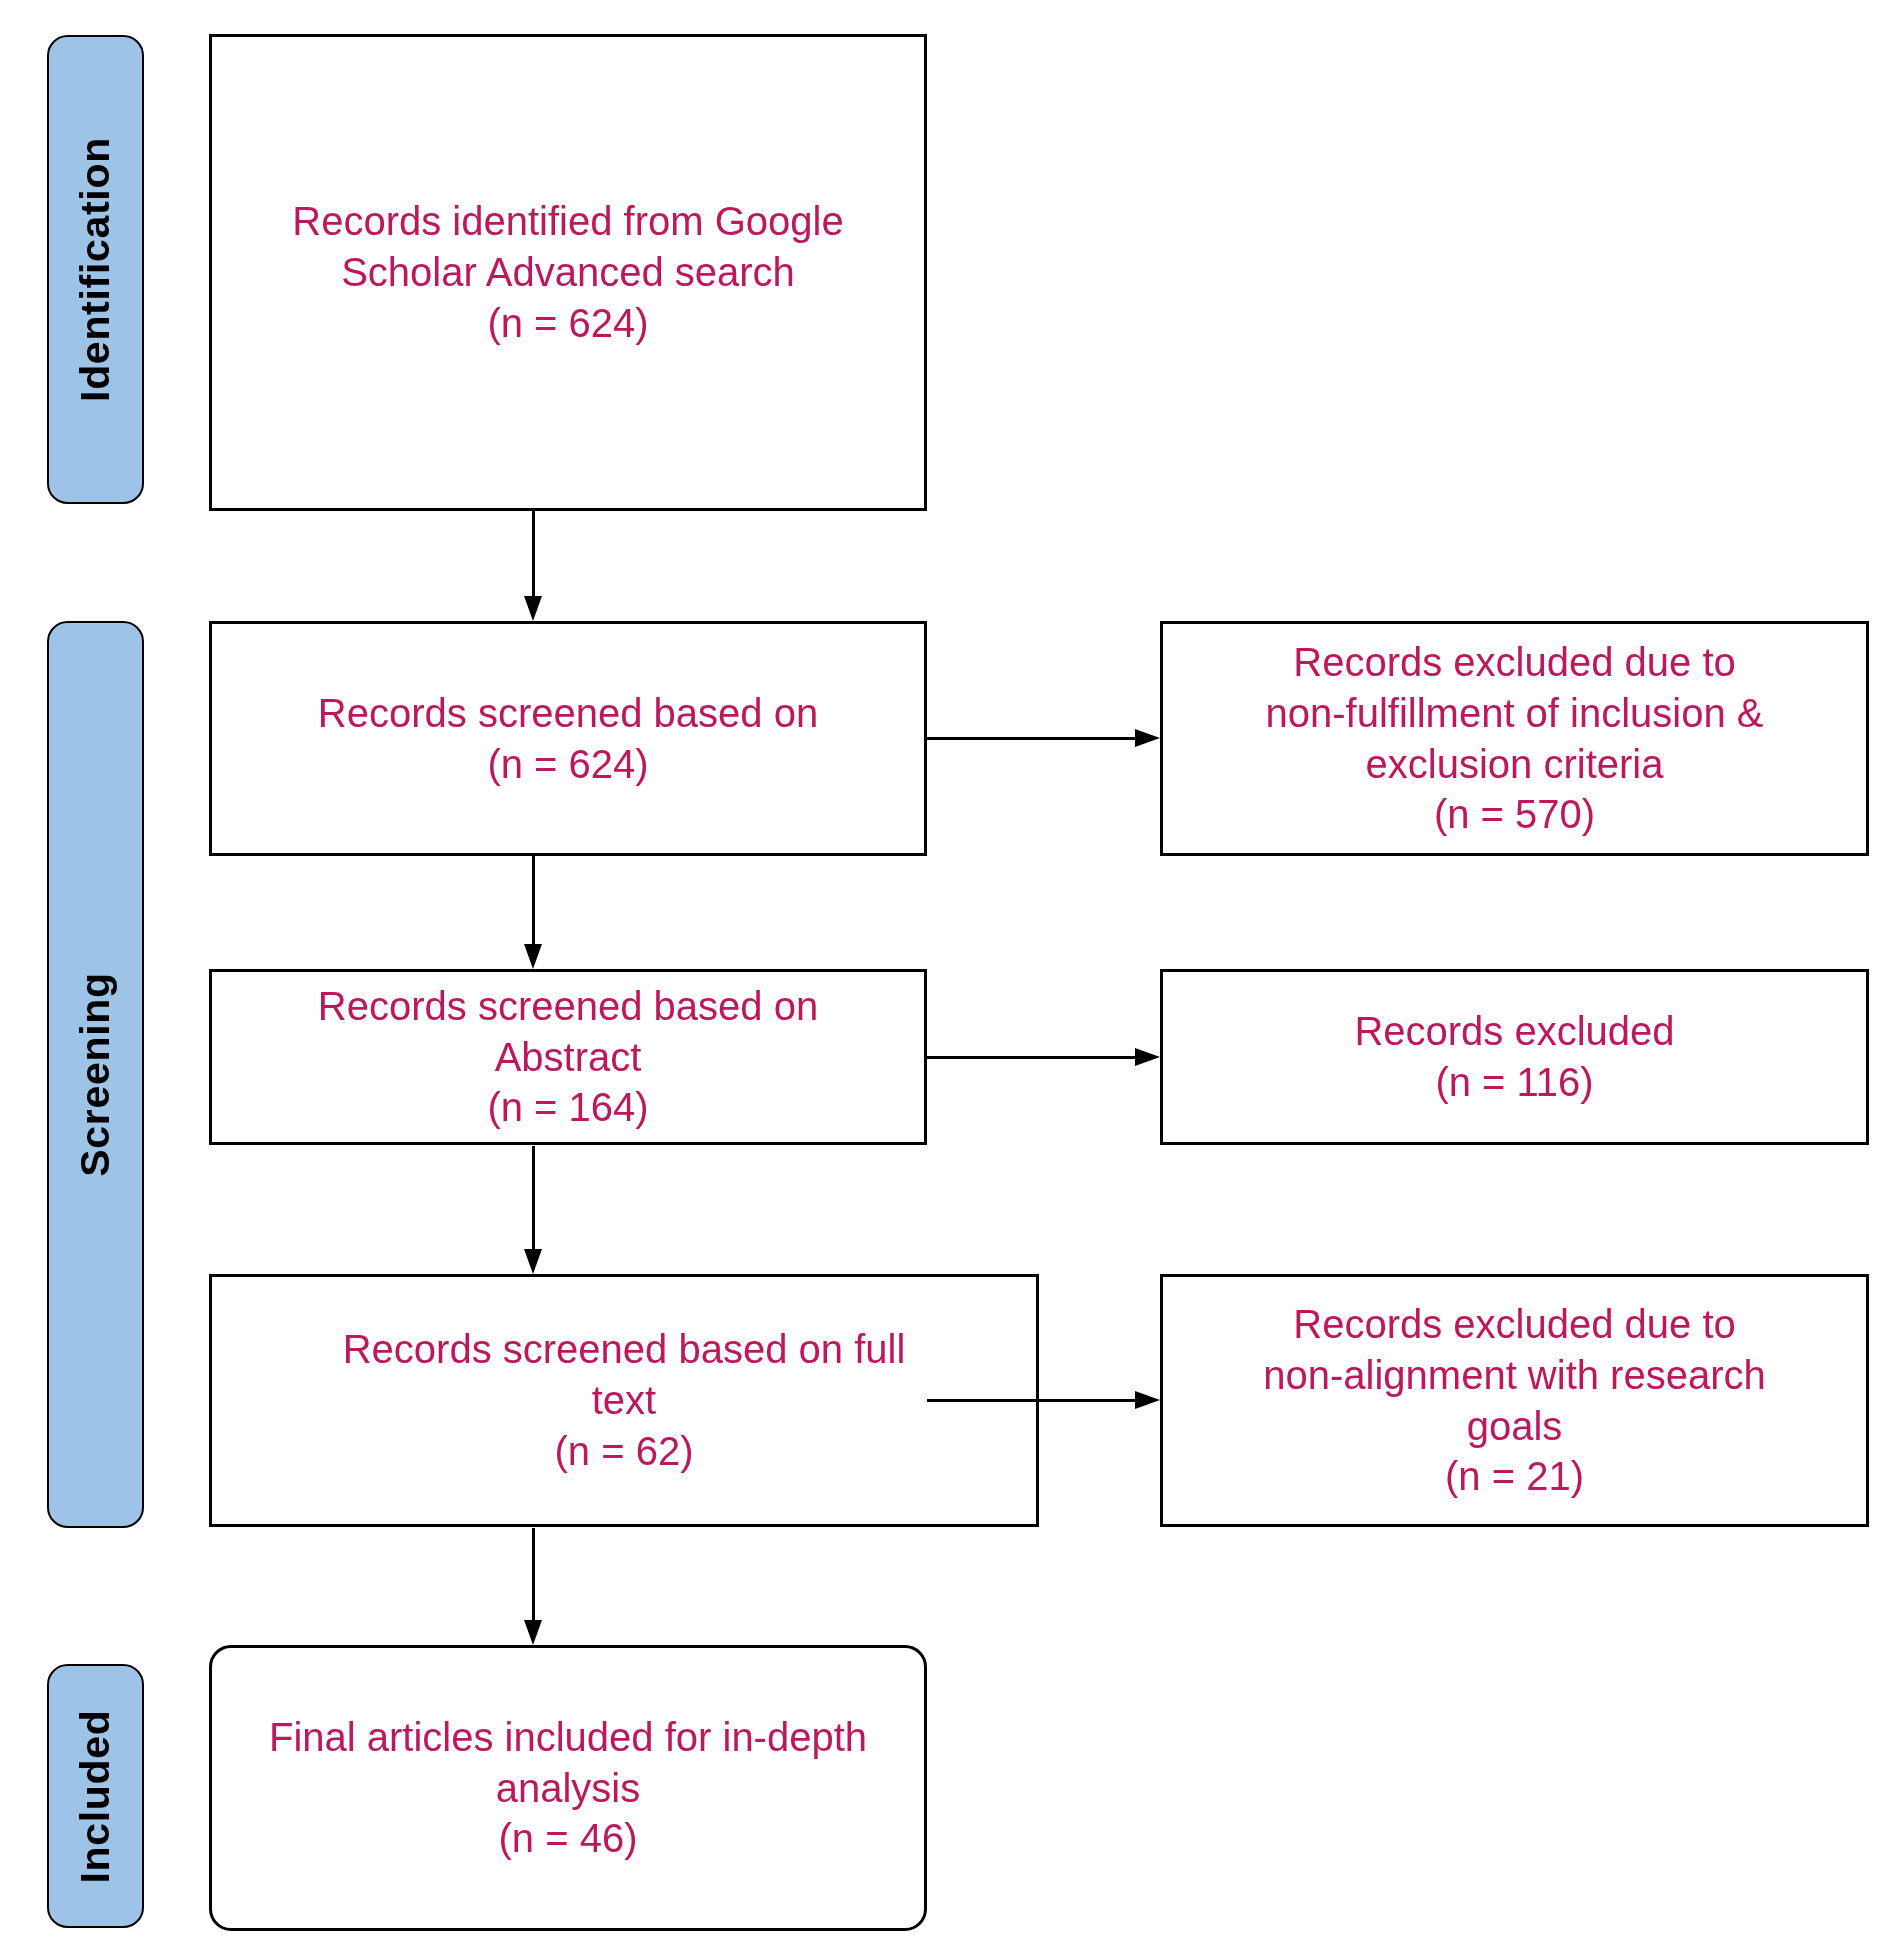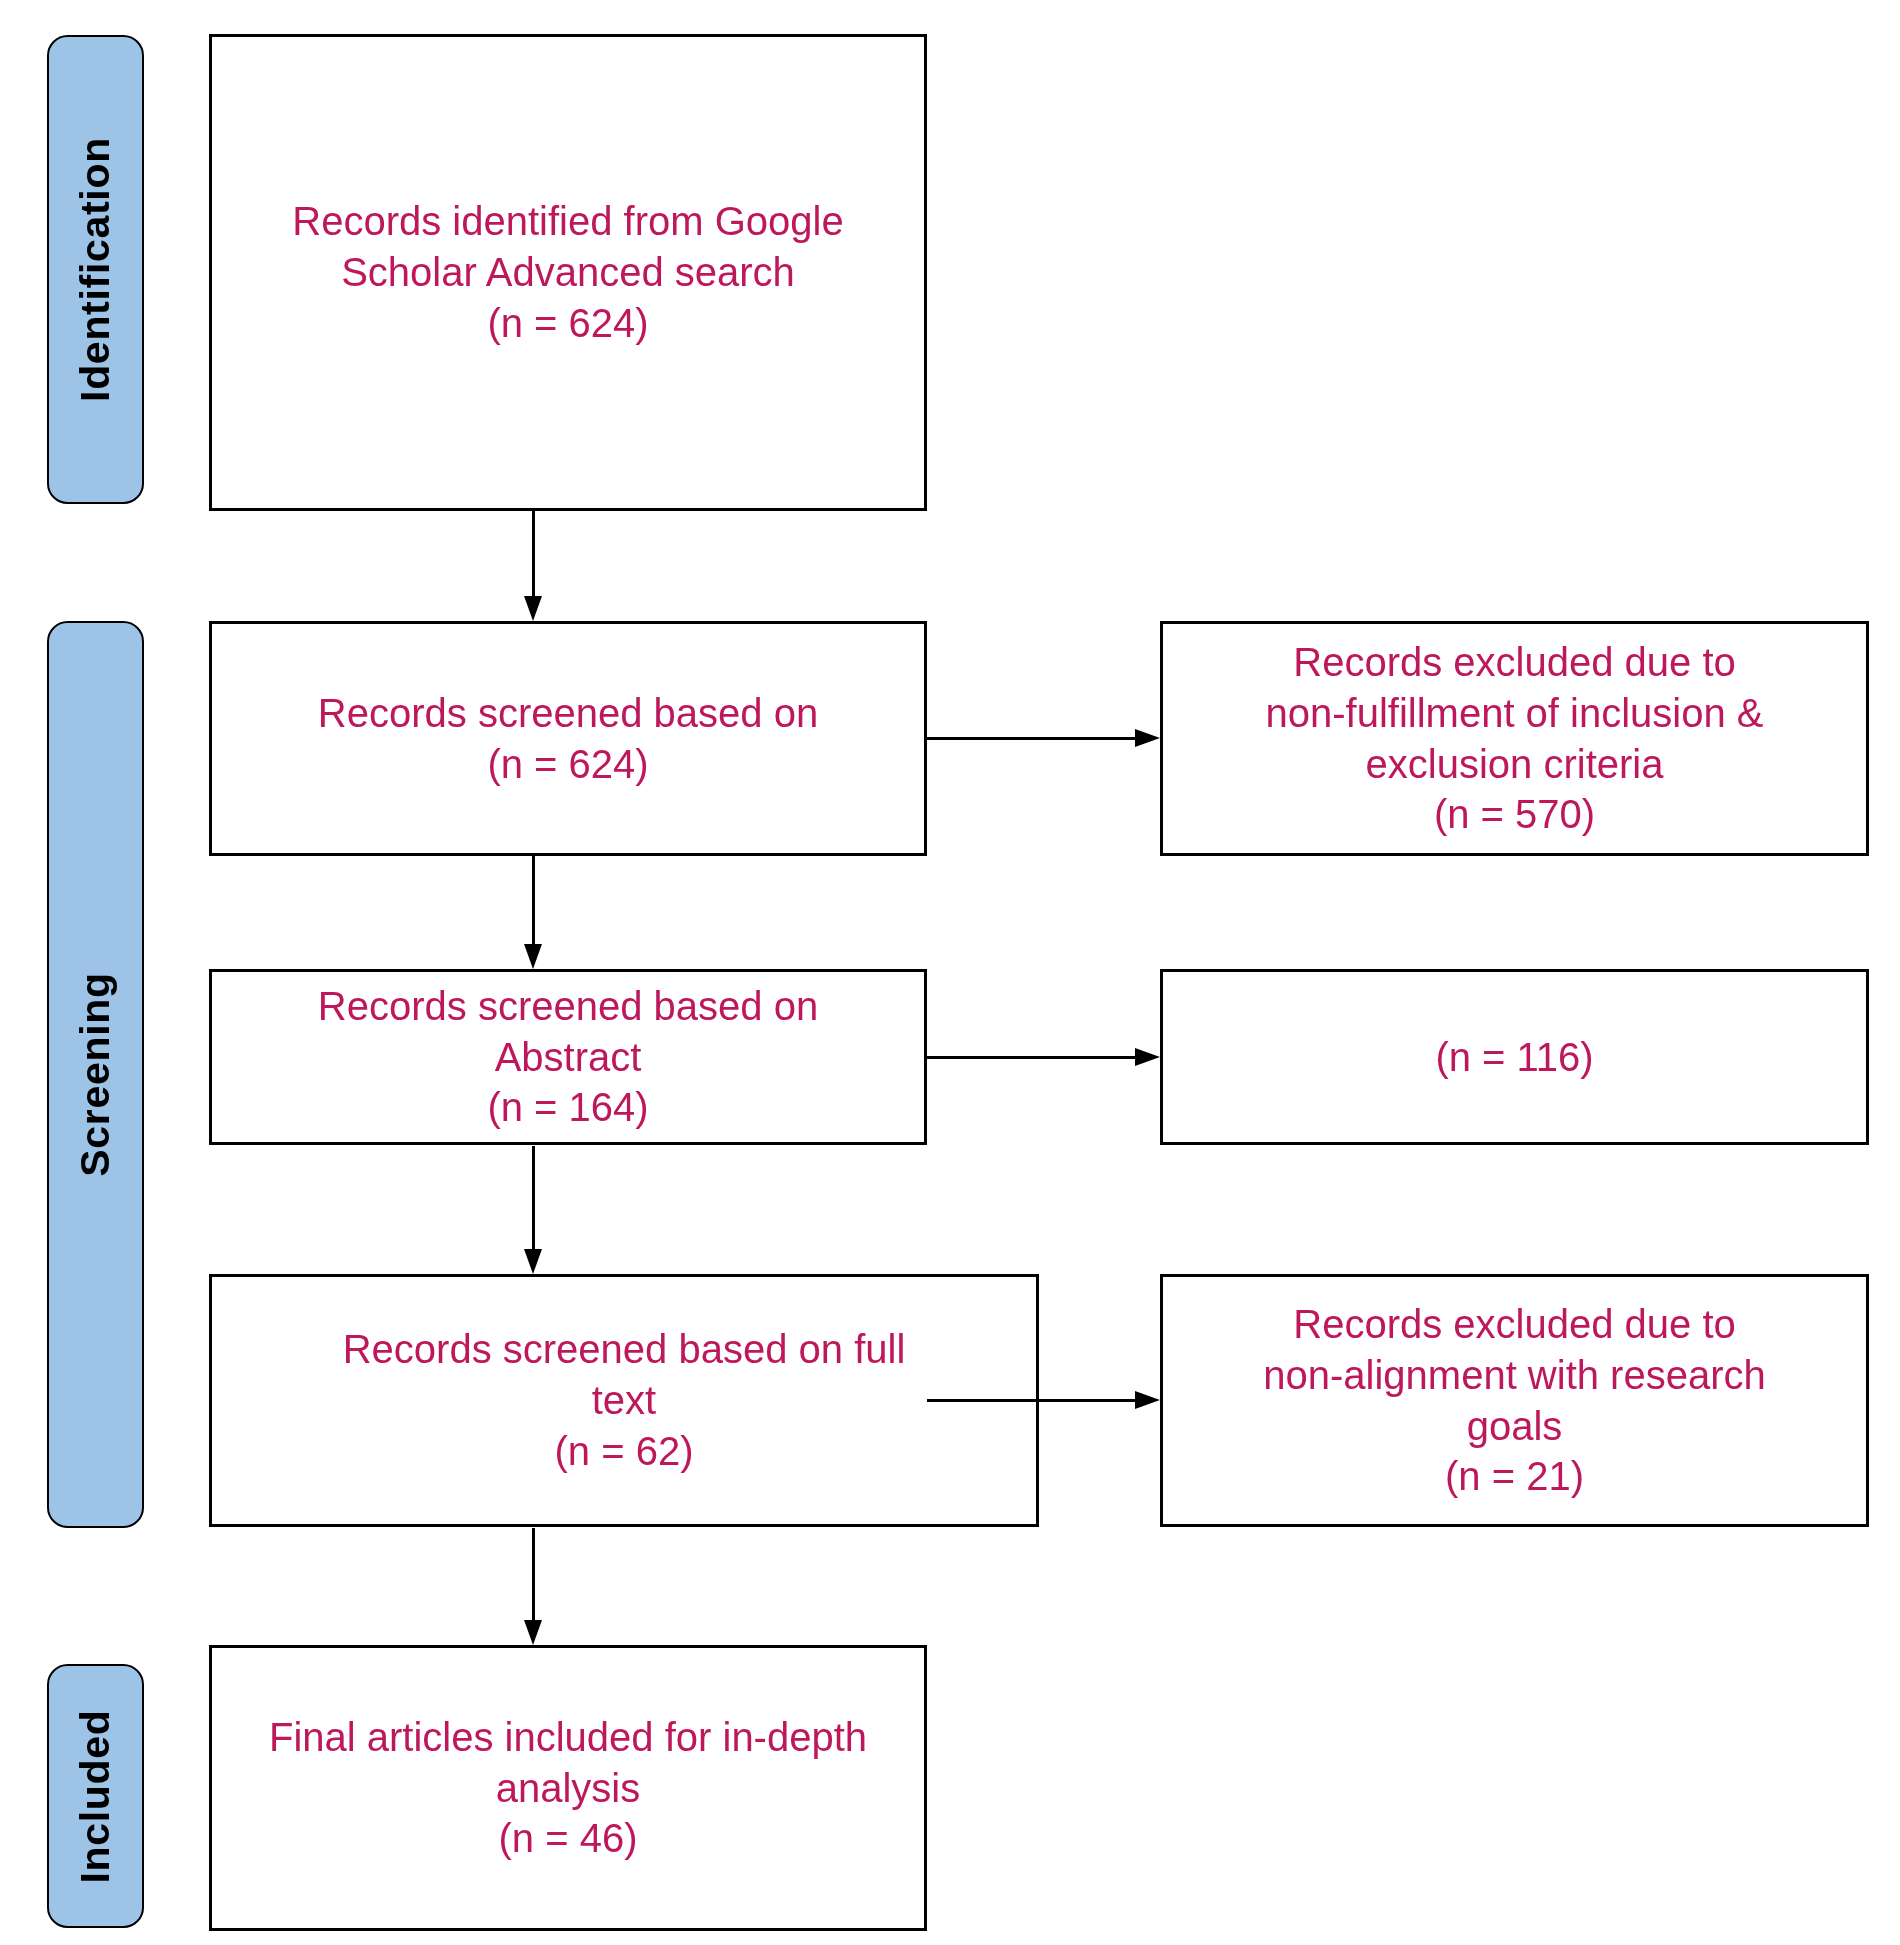--- a/index.html
+++ b/index.html
@@ -116,34 +116,35 @@
     <span class="line">Abstract</span>
     <span class="line">(n = 164)</span>
   </div>
 
   <div class="flow-box" style="left:209px; top:1274px; width:830px; height:253px;">
     <span class="line">Records screened based on full</span>
     <span class="line">text</span>
     <span class="line">(n = 62)</span>
   </div>
 
-  <div class="flow-box" style="left:209px; top:1645px; width:718px; height:286px;">
+  <div class="flow-box" style="left:209px; top:1645px; width:718px; height:286px;border-radius:22px;">
     <span class="line">Final articles included for in-depth</span>
     <span class="line">analysis</span>
     <span class="line">(n = 46)</span>
   </div>
 
   <div class="flow-box" style="left:1160px; top:621px; width:709px; height:235px;">
     <span class="line">Records excluded due to</span>
     <span class="line">non-fulfillment of inclusion &amp;</span>
     <span class="line">exclusion criteria</span>
     <span class="line">(n = 570)</span>
   </div>
 
   <div class="flow-box" style="left:1160px; top:969px; width:709px; height:176px;">
+    <span class="line">Records excluded</span>
     <span class="line">(n = 116)</span>
   </div>
 
   <div class="flow-box" style="left:1160px; top:1274px; width:709px; height:253px;">
     <span class="line">Records excluded due to</span>
     <span class="line">non-alignment with research</span>
     <span class="line">goals</span>
     <span class="line">(n = 21)</span>
   </div>
 

